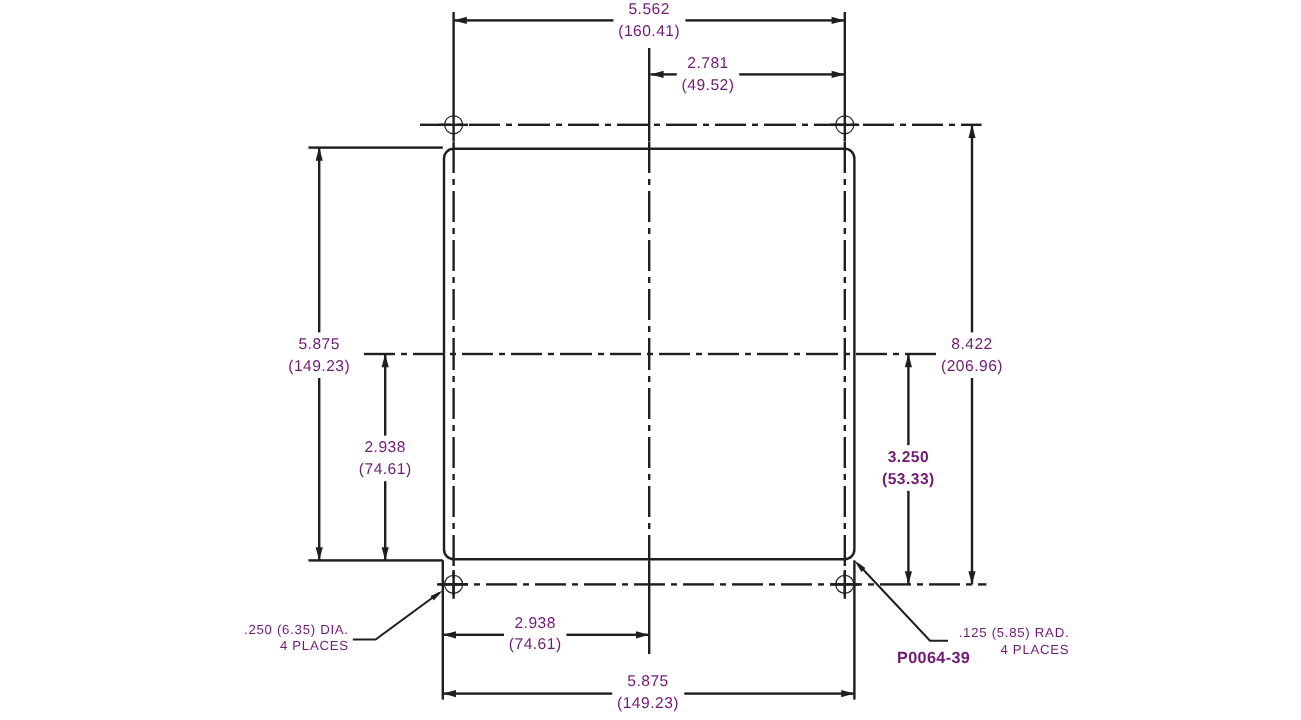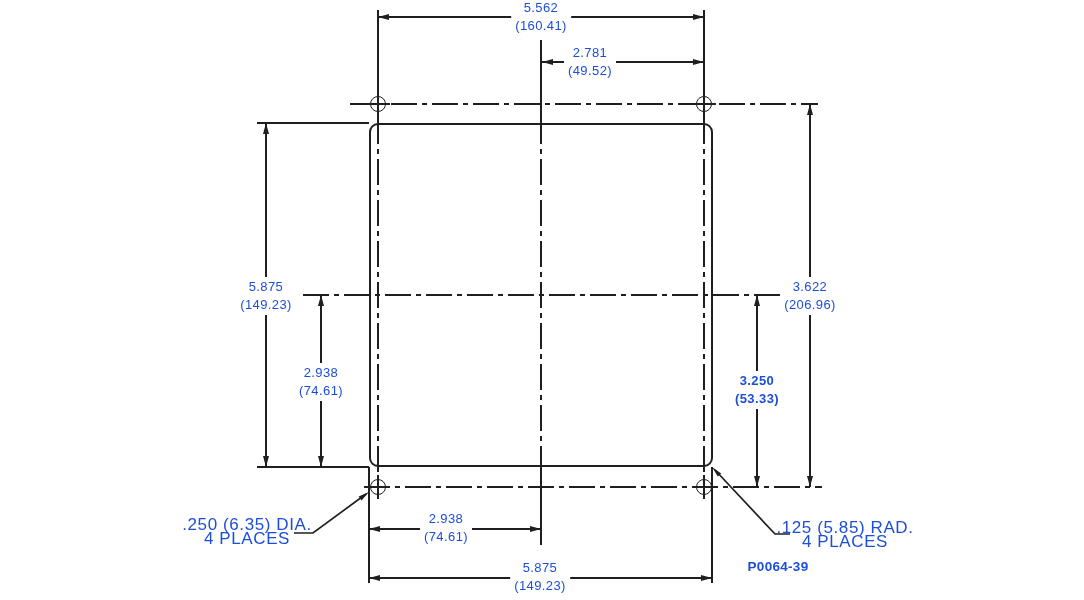--- a/index.html
+++ b/index.html
@@ -1,39 +1,39 @@
 <!DOCTYPE html>
 <html><head>
 <meta charset="utf-8">
 <style>
   html,body{margin:0;padding:0;background:#fff;}
   .canvas{
     position:relative;width:1084px;height:600px;background:#ffffff;overflow:hidden;
-    font-family:"Liberation Sans", sans-serif;color:#1d4ed8;
+    font-family:"Liberation Sans", sans-serif;color:#701a75;
   }
   .ln{position:absolute;background:#1f1f1f;}
   
   .clh{position:absolute;height:1.7px;
     background:repeating-linear-gradient(90deg,#1f1f1f 0 26px,transparent 26px 31px,#1f1f1f 31px 36px,transparent 36px 41px);}
   .clv{position:absolute;width:1.7px;
     background:repeating-linear-gradient(180deg,#1f1f1f 0 26px,transparent 26px 31px,#1f1f1f 31px 36px,transparent 36px 41px);}
   .outline{position:absolute;left:369px;top:123px;width:344px;height:344px;
     border:2px solid #1f1f1f;border-radius:9px;box-sizing:border-box;background:transparent;}
   .hole{position:absolute;width:16px;height:16px;border:1.8px solid #1f1f1f;border-radius:50%;
     transform:translate(-50%,-50%);box-sizing:border-box;z-index:2;}
   .ah{position:absolute;width:0;height:0;border-style:solid;z-index:2;}
   .ah-left {border-width:3px 11px 3px 0;border-color:transparent #1f1f1f transparent transparent;}
   .ah-right{border-width:3px 0 3px 11px;border-color:transparent transparent transparent #1f1f1f;}
   .ah-up   {border-width:0 3px 11px 3px;border-color:transparent transparent #1f1f1f transparent;}
   .ah-down {border-width:11px 3px 0 3px;border-color:#1f1f1f transparent transparent transparent;}
   .dimtxt{position:absolute;transform:translate(-50%,-50%);background:#ffffff;
     padding:1px 4px;text-align:center;font-size:13px;line-height:18px;letter-spacing:0.4px;
     white-space:nowrap;z-index:3;}
-  .note{position:absolute;transform:translate(-50%,-50%);text-align:center;
-    font-size:17px;line-height:14px;letter-spacing:0.6px;white-space:nowrap;z-index:3;}
+  .note{position:absolute;transform:translate(-50%,-50%);text-align:right;
+    font-size:11px;line-height:14px;letter-spacing:0.6px;white-space:nowrap;z-index:3;}
   .pn{position:absolute;transform:translate(-50%,-50%);font-size:13.5px;font-weight:bold;
     letter-spacing:0.3px;white-space:nowrap;z-index:3;}
   svg.leaders{position:absolute;left:0;top:0;z-index:2;pointer-events:none;}
 </style>
 </head>
 <body>
 
 <div class="canvas">
 
   <div class="outline"></div>
@@ -109,21 +109,21 @@
   </div>
   <div class="dimtxt" style="left:266px;top:296px;">
     <div>5.875</div>
     <div>(149.23)</div>
   </div>
   <div class="dimtxt" style="left:321px;top:382px;">
     <div>2.938</div>
     <div>(74.61)</div>
   </div>
   <div class="dimtxt" style="left:810px;top:296px;">
-    <div>3.622</div>
+    <div>8.422</div>
     <div>(206.96)</div>
   </div>
   <div class="dimtxt" style="left:757px;top:390px;font-weight:bold;">
     <div>3.250</div>
     <div>(53.33)</div>
   </div>
   <div class="dimtxt" style="left:446px;top:528px;">
     <div>2.938</div>
     <div>(74.61)</div>
   </div>
@@ -134,15 +134,15 @@
 
   <div class="note" style="left:247px;top:532px;">
     <div>.250 (6.35) DIA.</div>
     <div>4 PLACES</div>
   </div>
   <div class="note" style="left:845px;top:535px;">
     <div>.125 (5.85) RAD.</div>
     <div>4 PLACES</div>
   </div>
 
-  <div class="pn" style="left:778px;top:566px;">P0064-39</div>
+  <div class="pn" style="left:778px;top:548px;">P0064-39</div>
 
 </div>
 
 </body></html>

